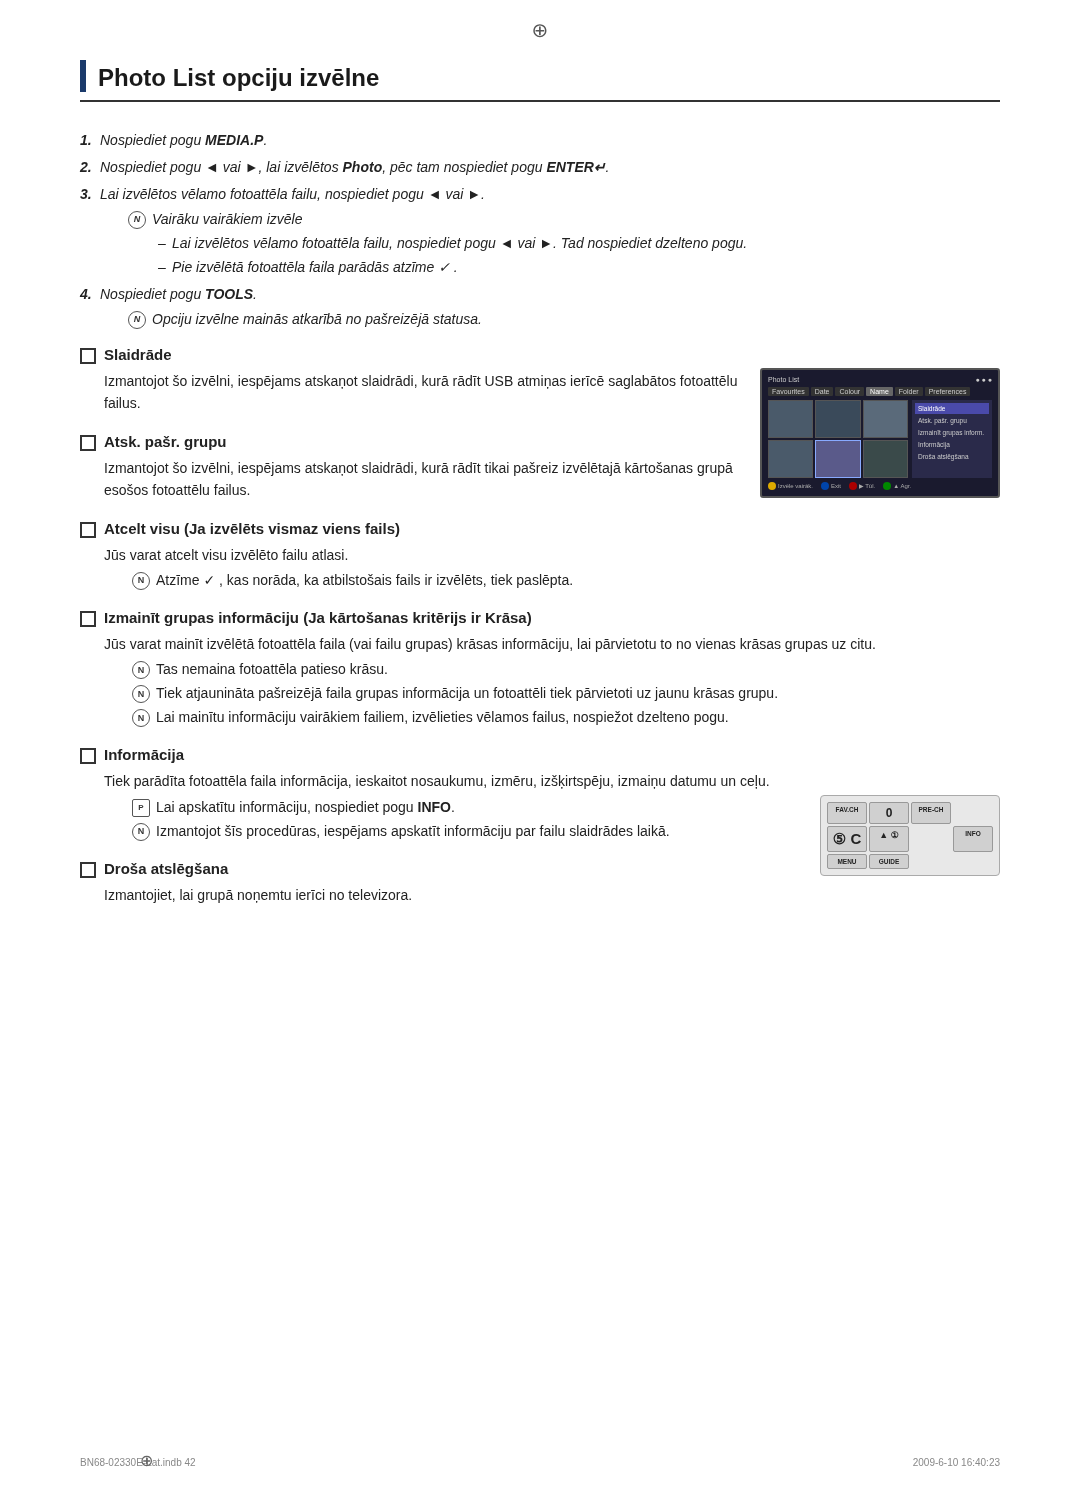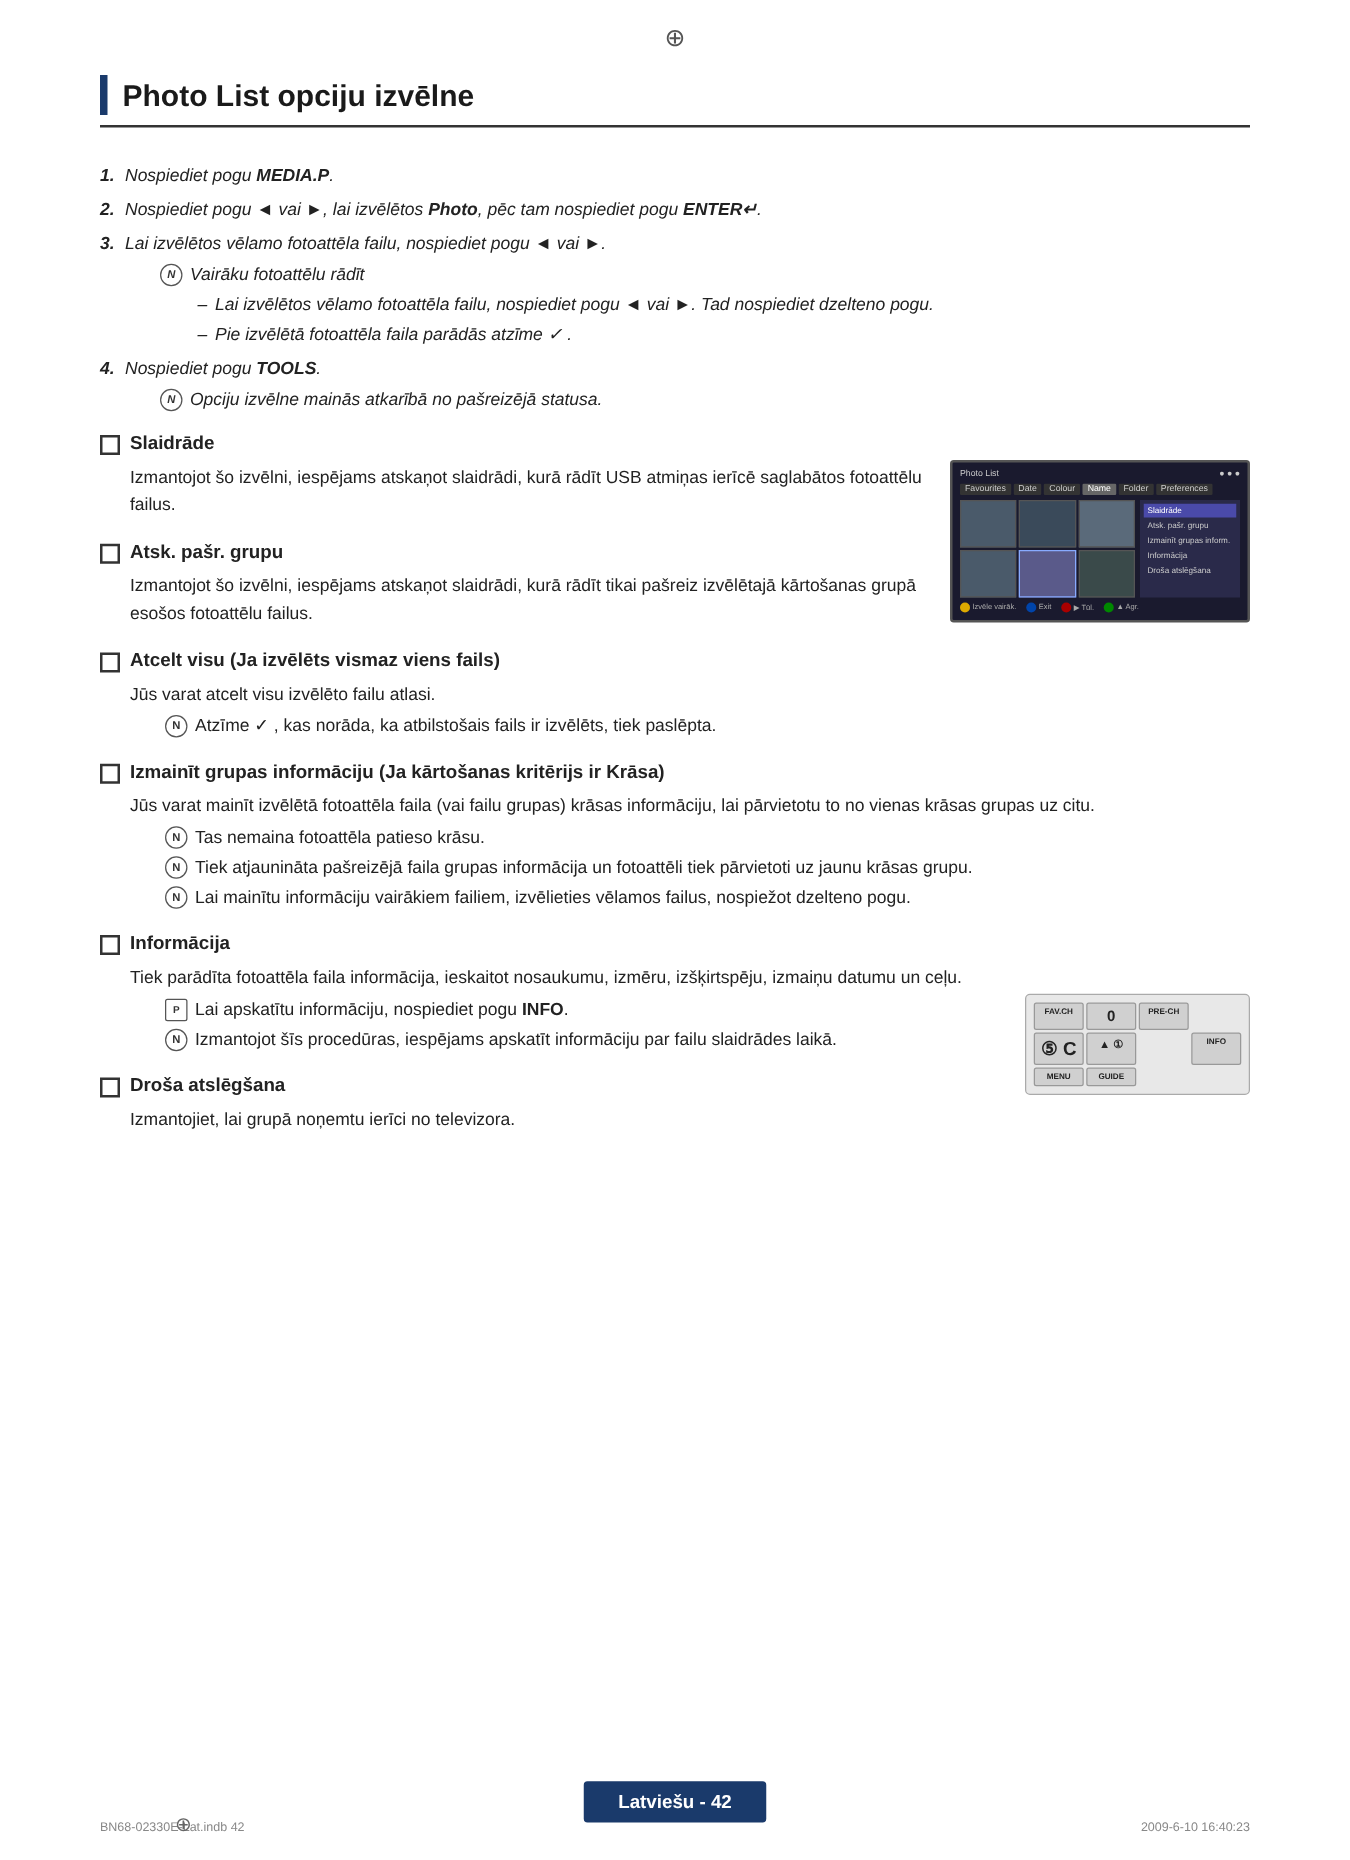--- a/index.html
+++ b/index.html
@@ -347,21 +347,21 @@
       Nospiediet pogu <span class="bold">MEDIA.P</span>.
     </li>
     <li>
       Nospiediet pogu <span class="bold">◄</span> vai <span class="bold">►</span>, lai izvēlētos <span class="bold">Photo</span>, pēc tam nospiediet pogu <span class="bold">ENTER↵</span>.
     </li>
     <li>
       Lai izvēlētos vēlamo fotoattēla failu, nospiediet pogu <span class="bold">◄</span> vai <span class="bold">►</span>.
       <div class="note-block">
         <div class="note-item">
           <div class="note-icon n-icon"></div>
-          <span>Vairāku fotoattēlu rādīt</span>
+          <span>Vairāku vairākiem izvēle</span>
         </div>
         <ul class="dash-list">
           <li>Lai izvēlētos vēlamo fotoattēla failu, nospiediet pogu <span class="bold">◄</span> vai <span class="bold">►</span>. Tad nospiediet dzelteno pogu.</li>
           <li>Pie izvēlētā fotoattēla faila parādās atzīme ✓ .</li>
         </ul>
       </div>
     </li>
     <li>
       Nospiediet pogu <span class="bold">TOOLS</span>.
       <div class="note-block">
@@ -531,23 +531,20 @@
         <div class="remote-btn" style="font-size:15px;">⑤ C</div>
         <div class="remote-btn" style="font-size:9px;">▲ ①</div>
         <div class="remote-btn" style="background:transparent;border:none;"></div>
         <div class="remote-btn">INFO</div>
         <div class="remote-btn">MENU</div>
         <div class="remote-btn">GUIDE</div>
       </div>
     </div>
   </div>
 
-  <div class="page-footer">
-    <div class="footer-badge">Latviešu - 42</div>
-  </div>
 
   <div class="footer-meta-left">BN68-02330E-Lat.indb  42</div>
 
   <div class="bottom-compass-left">⊕</div>
 
   <div class="footer-meta-right">2009-6-10  16:40:23</div>
 
 </div>
 
 </body></html>

